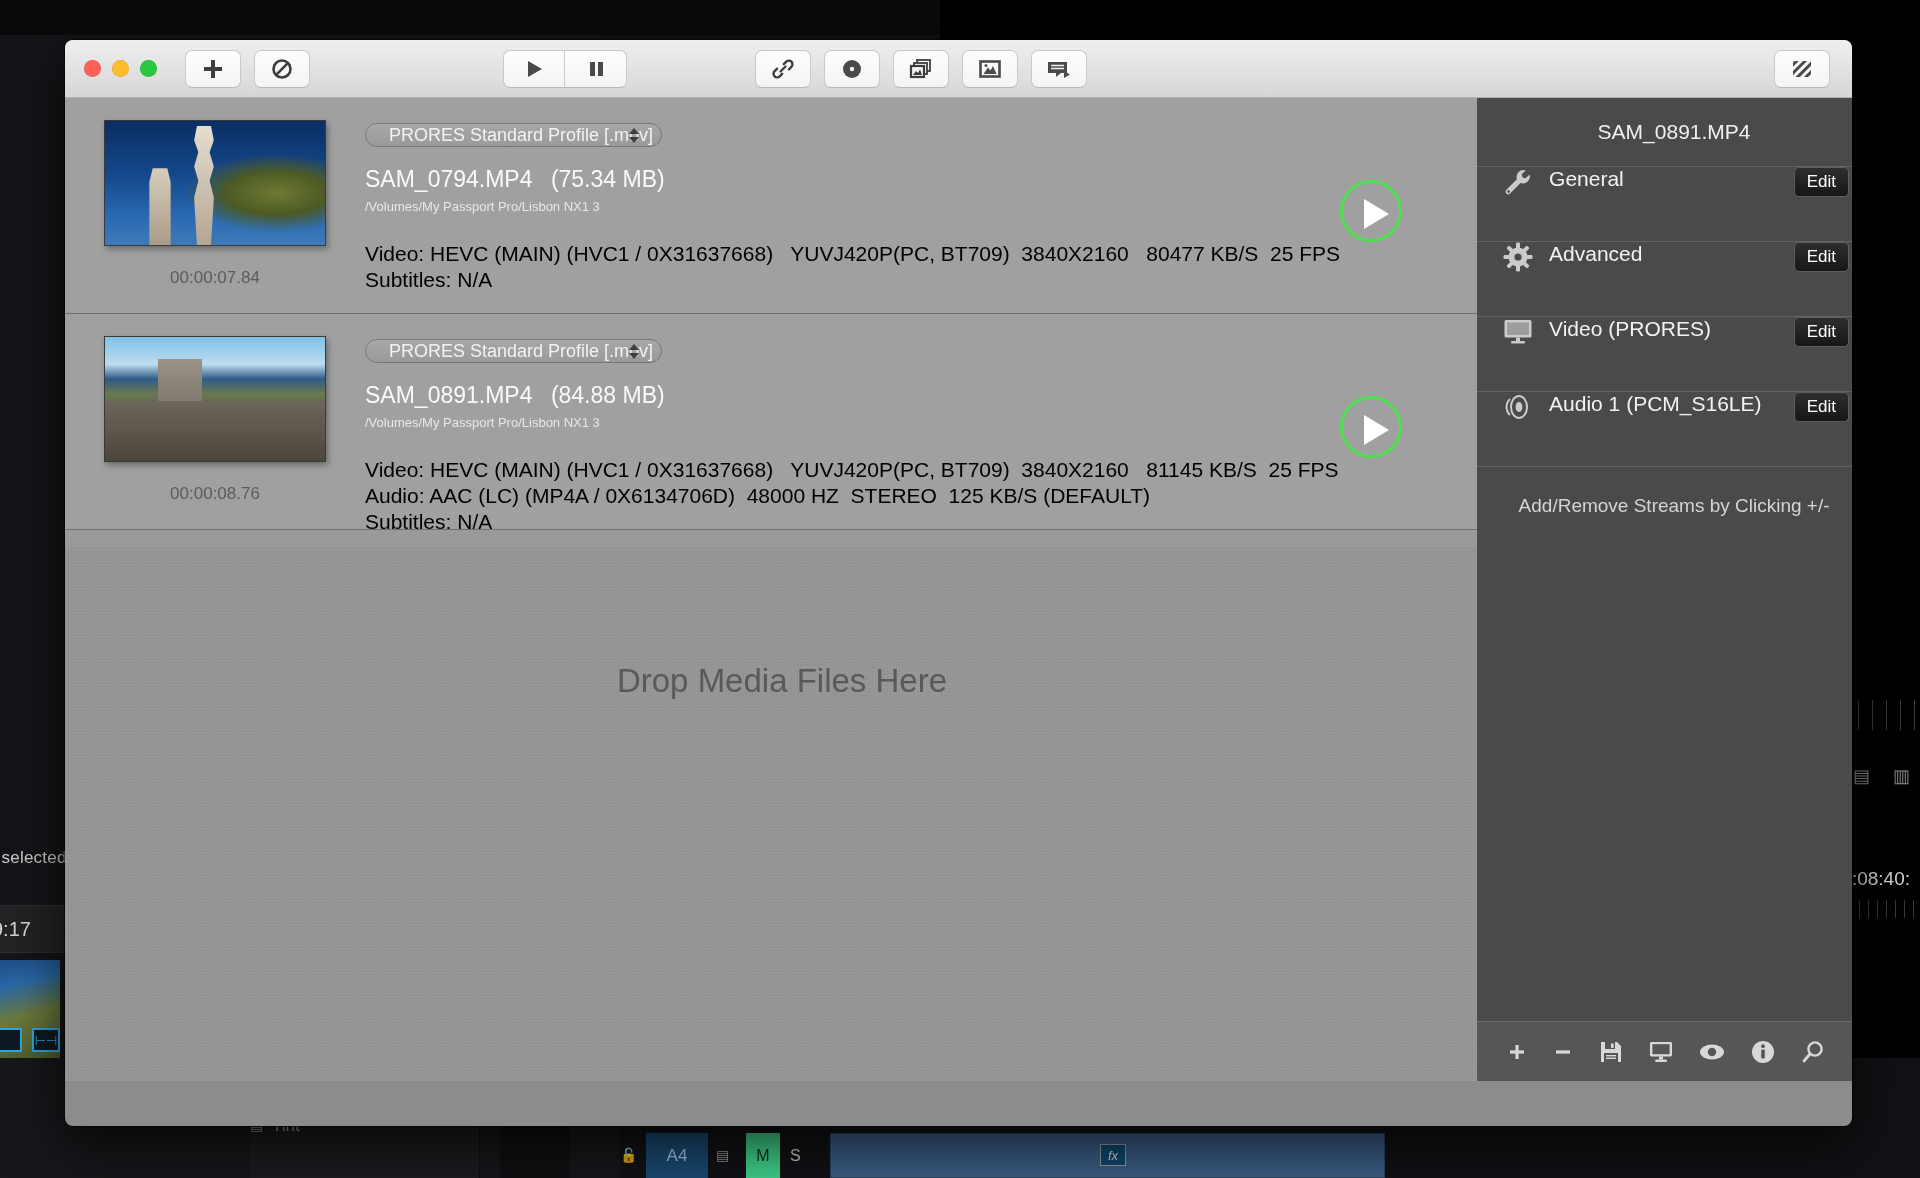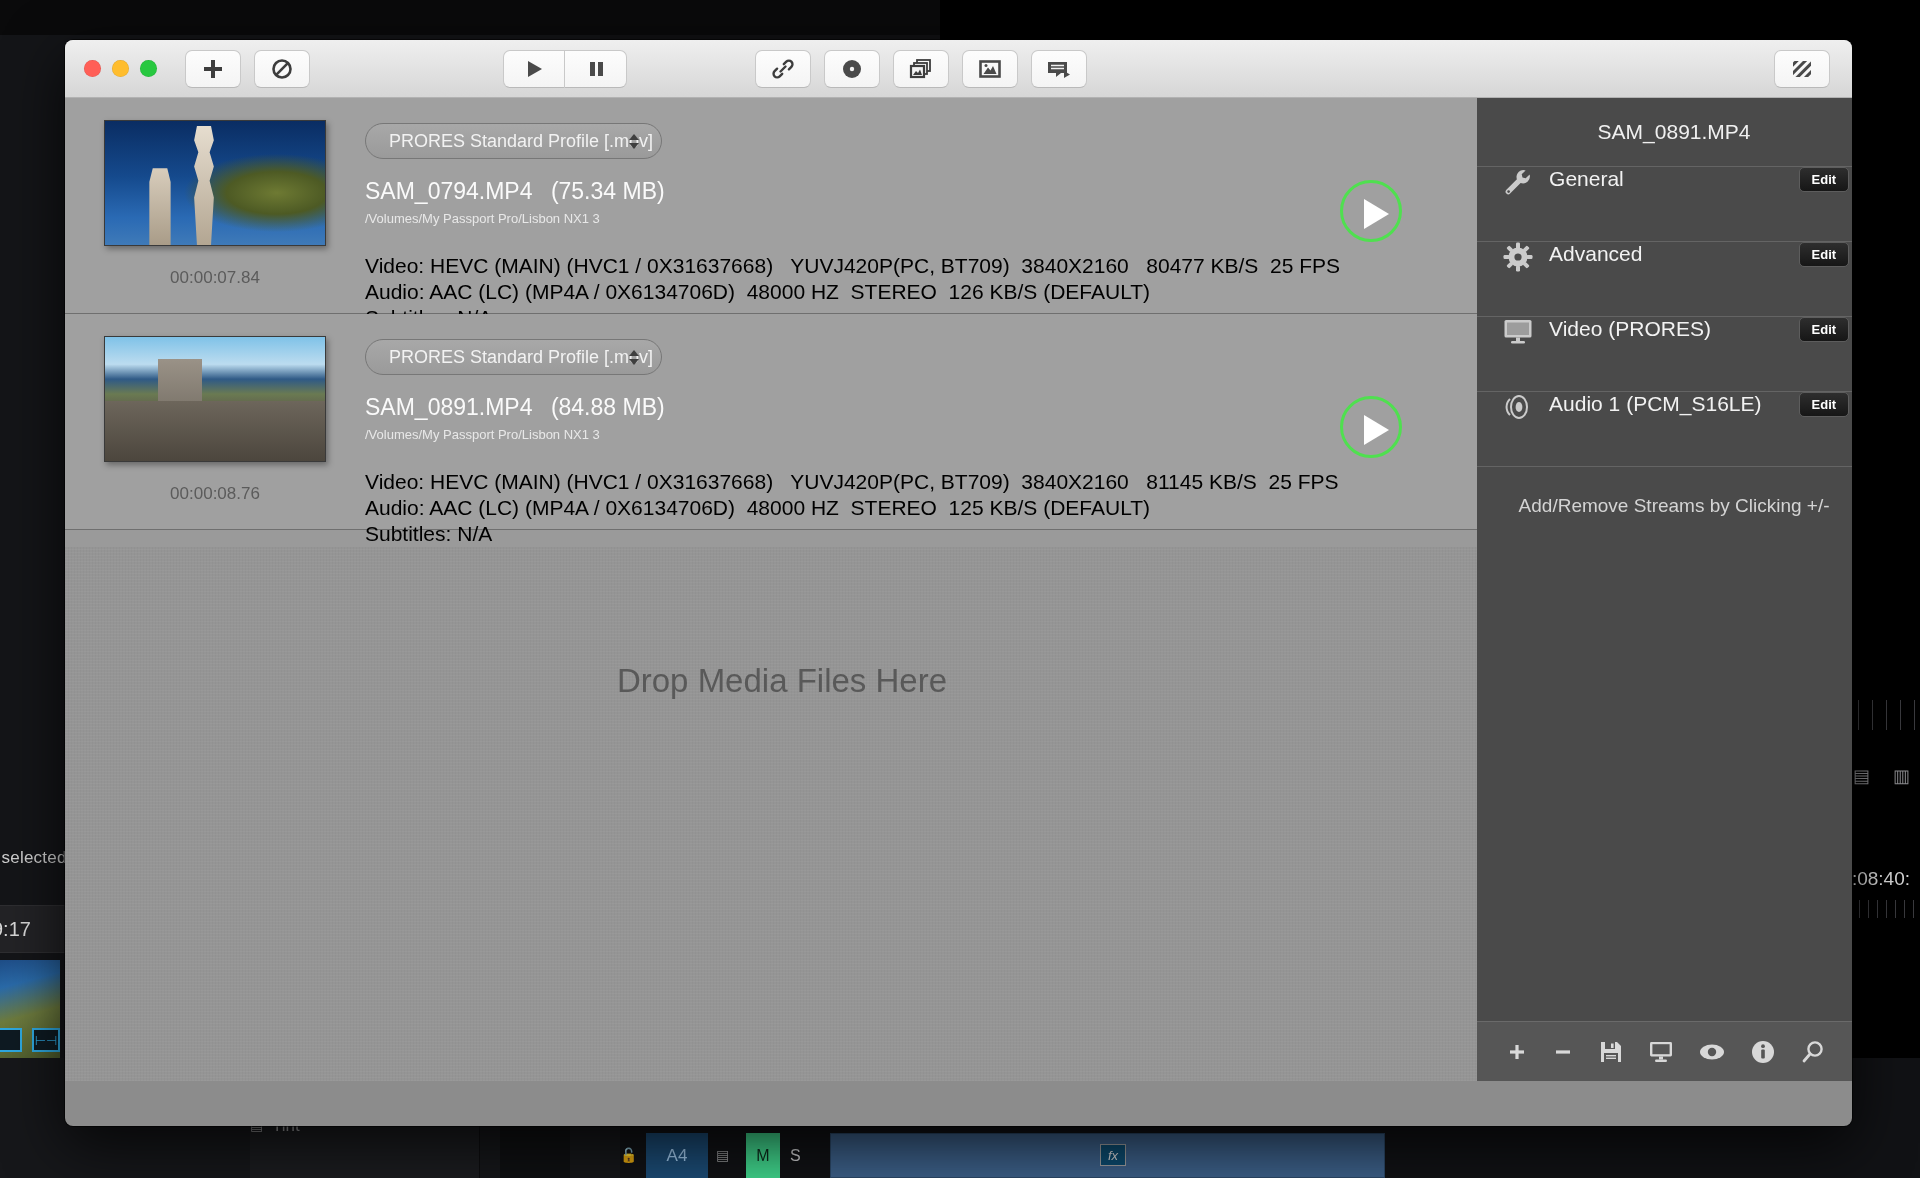--- a/index.html
+++ b/index.html
@@ -128,21 +128,21 @@
   .thumb.castle2 { background:
       linear-gradient(to bottom,#7fc2e8 0%,#bcdcef 22%,#2f5a86 34%,#6a7a52 46%,#5b5449 62%,#8d8579 100%); }
   .thumb.castle2::before { content:""; position:absolute; left:24%; top:18%; width:20%; height:62%;
       background:linear-gradient(to bottom,#9a9287,#6c665c); }
   .thumb.castle2::after { content:""; position:absolute; left:0; bottom:0; width:100%; height:48%;
       background:linear-gradient(to bottom,#6d665b,#4c463d); }
   .tc { margin-top:22px; font-size:17px; color:#5b5b5b; }
 
   .fileinfo { flex:1; padding-top:25px; }
   .profile-select {
-    width:297px; height:36px; border-radius:18px;
+    width:297px; height:24px; border-radius:18px;
     background:linear-gradient(to bottom,#a8a8a8,#9a9a9a);
     border:1px solid #777; position:relative;
     display:flex; align-items:center; padding-left:23px; cursor:pointer;
   }
   .profile-select span { font-size:18px; color:#f2f2f2; }
   .spin { position:absolute; right:22px; display:flex; flex-direction:column; gap:3px; line-height:0; }
   .spin i { border-left:5px solid transparent; border-right:5px solid transparent; }
   .spin i.up { border-bottom:6px solid #3f3f3f; }
   .spin i.dn { border-top:6px solid #3f3f3f; }
 
@@ -173,23 +173,23 @@
   #sidebar { flex:1; background:#4a4a4a; display:flex; flex-direction:column; position:relative; }
   #sb-title { height:68px; display:flex; align-items:center; justify-content:center;
               color:#f0f0f0; font-size:21px; }
   .stream-row {
     height:75px; display:flex; align-items:flex-start; padding:0 22px 0 26px;
     border-top:1px solid #646464;
   }
   .stream-icon { width:46px; display:flex; align-items:center; justify-content:flex-start; color:#cbcbcb; }
   .stream-label { flex:1; color:#f2f2f2; font-size:21px; }
   .edit-btn {
-    padding:4px 12px; border-radius:5px; font-size:13px; color:#fff;
+    padding:4px 12px; border-radius:5px; font-size:17px; color:#fff;
     background:linear-gradient(to bottom,#2e2e2e,#161616);
-    border:1px solid #5d5d5d; cursor:pointer;font-weight:bold;
+    border:1px solid #5d5d5d; cursor:pointer;
   }
   #sb-hint { border-top:1px solid #646464; padding:28px 0; text-align:center;
              color:#d4d4d4; font-size:19px; }
   #sb-spacer { flex:1; }
   #sb-bottom { height:60px; display:flex; align-items:center; gap:26px; padding-left:30px;
                background:#565656; border-top:1px solid #6a6a6a; }
   #sb-bottom .sbico { color:#d8d8d8; cursor:pointer; display:flex; align-items:center; }
 </style>
 </head>
 <body>
@@ -362,21 +362,20 @@
                 <i class="dn"></i>
               </span>
           </div>
           <div class="fname">
             <span>SAM_0794.MP4</span>
             <span class="size">(75.34 MB)</span>
           </div>
           <div class="fpath">/Volumes/My Passport Pro/Lisbon NX1 3</div>
           <div class="fmeta">
             <div>Video: HEVC (MAIN) (HVC1 / 0X31637668)   YUVJ420P(PC, BT709)  3840X2160   80477 KB/S  25 FPS</div>
-            <div>Audio: AAC (LC) (MP4A / 0X6134706D)  48000 HZ  STEREO  126 KB/S (DEFAULT)</div>
             <div>Subtitles: N/A</div>
           </div>
         </div>
         <div class="playbtn"></div>
       </div>
 
       <div class="filerow">
         <div class="thumbwrap">
           <div class="thumb castle2"></div>
           <div class="tc">00:00:08.76</div>

